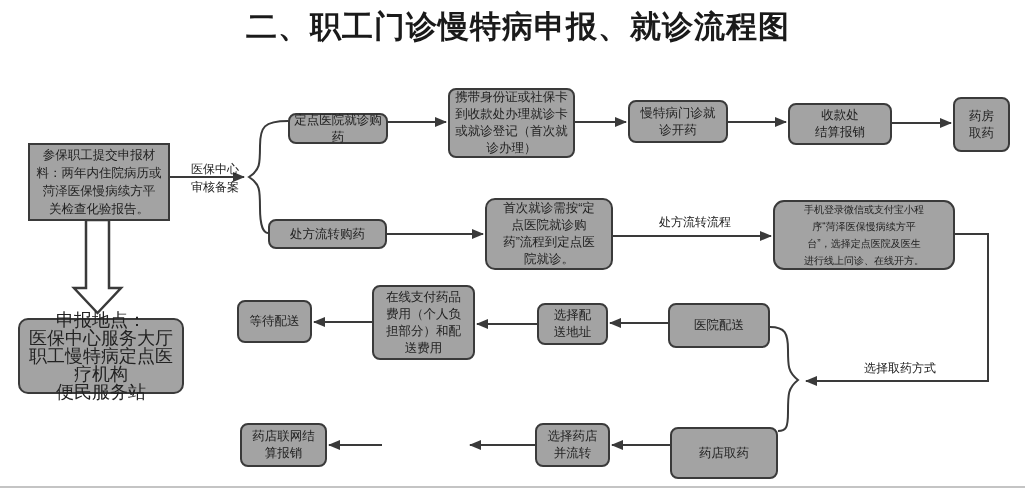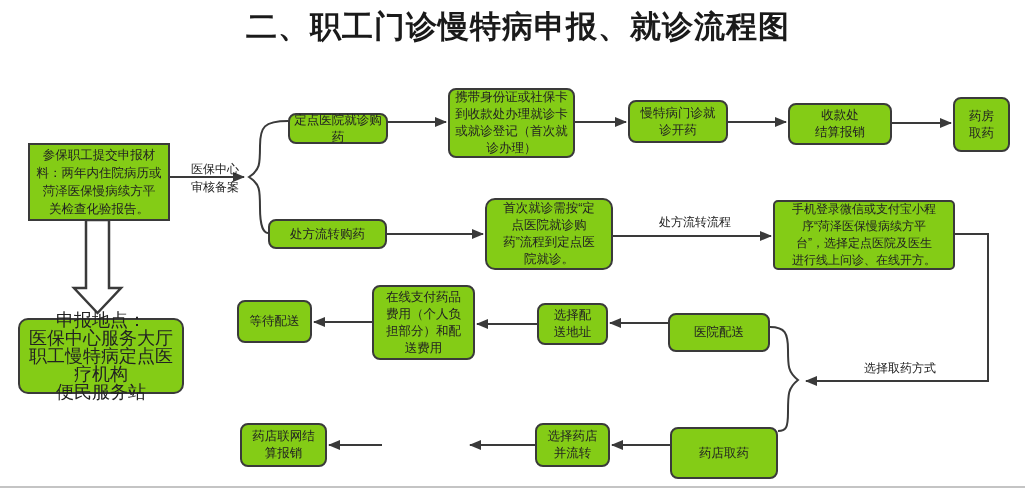--- a/index.html
+++ b/index.html
@@ -10,30 +10,30 @@
   html,body{margin:0;padding:0;background:#fff;}
   #canvas{
     position:relative;width:1025px;height:489px;background:#fff;overflow:hidden;
     font-family:"Liberation Sans","DejaVu Sans",sans-serif;color:var(--text);
   }
   #page-title{
     position:absolute;left:0;right:0;top:6px;text-align:center;
     font-size:31px;font-weight:800;letter-spacing:1px;color:var(--title);margin-left:11px;
   }
   .box{
-    position:absolute;box-sizing:border-box;background:#84cc16;
+    position:absolute;box-sizing:border-box;background:#a3a3a3;
     border:2px solid var(--line);border-radius:8px;
     display:flex;align-items:center;justify-content:center;
     text-align:center;white-space:pre-line;
     font-size:12.5px;line-height:17px;padding:1px 2px;color:var(--text);
     z-index:2;
   }
   .sharp{border-radius:0;border-width:2.5px;line-height:18px;}
   .r10{border-radius:10px;line-height:18px;font-size:18px;}
-  .r4{border-radius:5px;border-width:2.5px;font-size:12px;}
+  .r4{border-radius:11px;border-width:2.5px;font-size:10px;}
   .edge-label{
     position:absolute;text-align:center;white-space:pre-line;
     font-size:12px;line-height:18px;color:var(--text);z-index:3;
   }
   #connector-layer{position:absolute;left:0;top:0;z-index:1;pointer-events:none;}
   .connector{stroke:var(--line);stroke-width:2;fill:none;}
   .arrowhead{fill:var(--line);}
   .bigarrow{fill:#fff;stroke:var(--line);stroke-width:2.5;}
   #page-bottom-border{position:absolute;left:0;top:486px;width:1025px;height:2px;background:#c4c4c4;}
 </style>
@@ -99,21 +99,21 @@
   <div class="box" style="left:268px;top:219px;width:119px;height:30px">处方流转购药</div>
   <div class="box r10" style="left:485px;top:198px;width:128px;height:72px;font-size:12.5px;line-height:17px">首次就诊需按“定
 点医院就诊购
 药”流程到定点医
 院就诊。</div>
   <div class="box r4" style="left:773px;top:200px;width:182px;height:70px">手机登录微信或支付宝小程
 序“菏泽医保慢病续方平
 台”，选择定点医院及医生
 进行线上问诊、在线开方。</div>
 
-  <div class="box" style="left:668px;top:313px;width:102px;height:39px">医院配送</div>
+  <div class="box" style="left:668px;top:303px;width:102px;height:45px">医院配送</div>
   <div class="box" style="left:537px;top:303px;width:71px;height:42px">选择配
 送地址</div>
   <div class="box" style="left:372px;top:285px;width:103px;height:75px">在线支付药品
 费用（个人负
 担部分）和配
 送费用</div>
   <div class="box" style="left:237px;top:300px;width:75px;height:43px">等待配送</div>
 
   <div class="box" style="left:670px;top:427px;width:108px;height:52px">药店取药</div>
   <div class="box" style="left:535px;top:423px;width:75px;height:44px">选择药店

